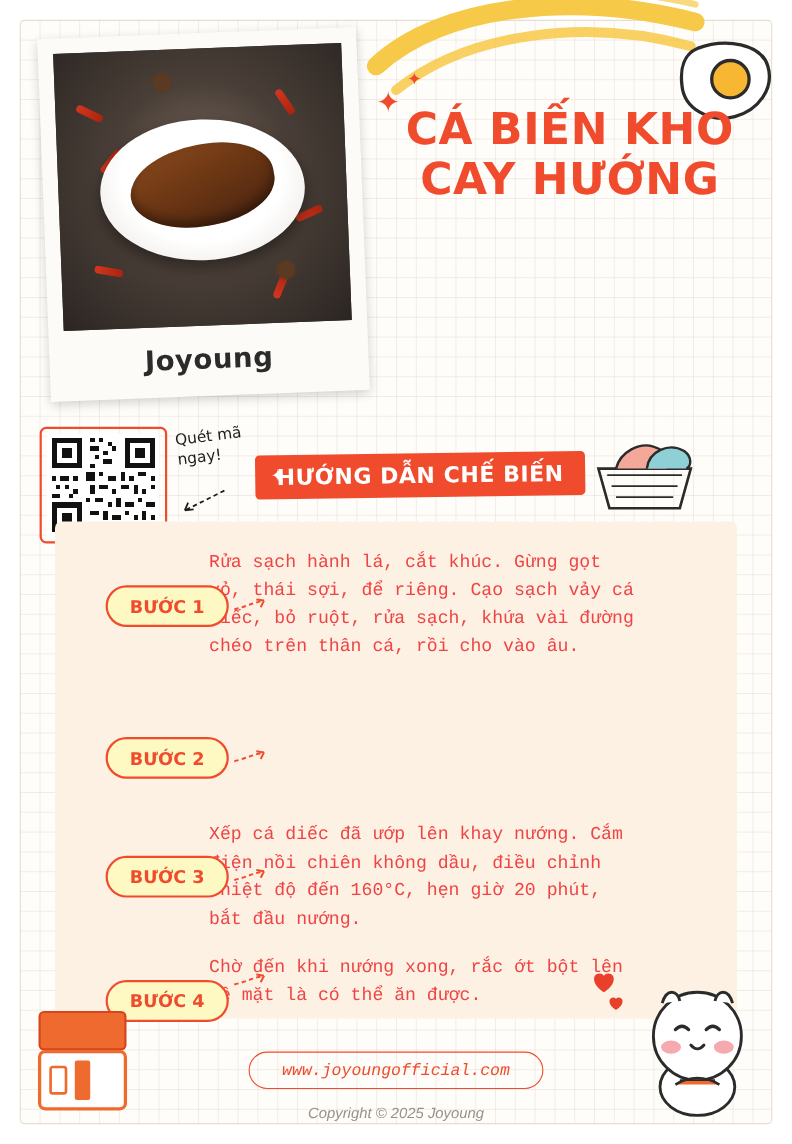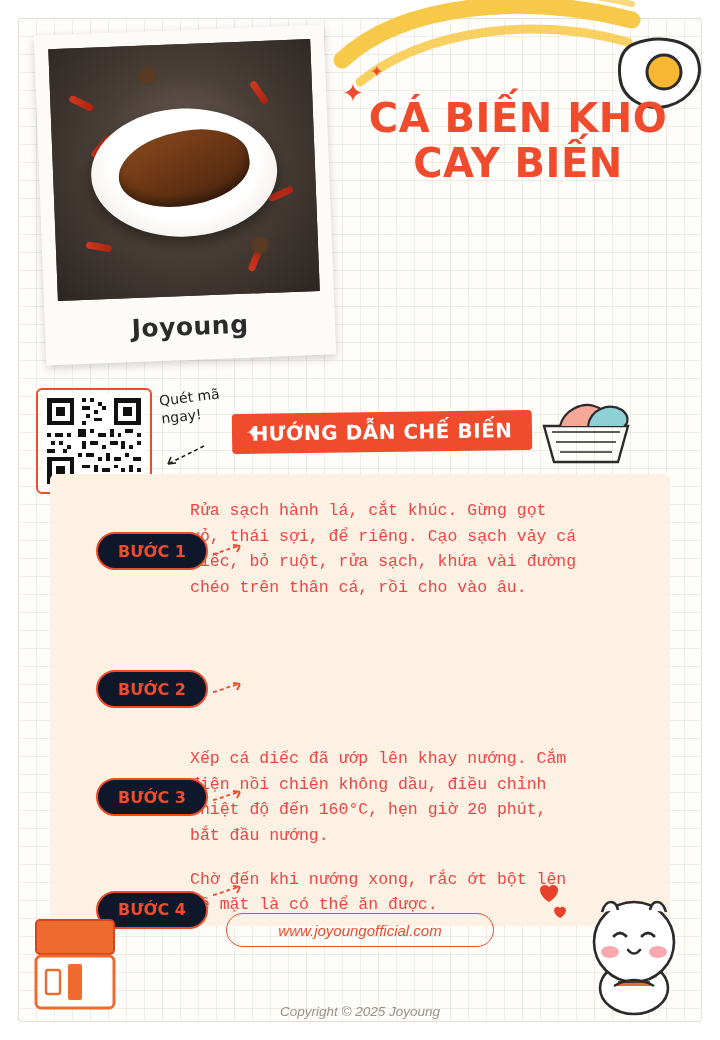--- a/index.html
+++ b/index.html
@@ -144,34 +144,34 @@
     background: #fdf1e4; border-radius: 6px;
   }
   .steps { position: absolute; left: 86px; top: 498px; width: 600px; }
   .step { position: relative; margin-bottom: 18px; min-height: 76px; }
   .step-badge {
     position: absolute; left: 10px; top: 34px; width: 112px; height: 38px;
     border: 2px solid #ef4b2c; border-radius: 20px;
     display: flex; align-items: center; justify-content: center;
     color: #ef4b2c; font-weight: 700; font-size: 16px;
     font-family: "DejaVu Sans", sans-serif;
-    background: #0f172a;
+    background: #fef9c3;
   }
   .step-arrow { position: absolute; left: 126px; top: 44px; width: 32px; height: 18px; }
   .step-text {
     margin-left: 104px; font-size: 16.5px; line-height: 1.55; color: #ef4444;
     font-family: Liberation Mono, monospace;
     width: 396px;
   }
 
   
   .website {
-    position: absolute; left: 226px; top: 913px; width: 268px; height: 34px;
+    position: absolute; left: 226px; top: 956px; width: 268px; height: 34px;
     border: 1.5px solid #ef4b2c; border-radius: 18px;
-    display: flex; align-items: center; justify-content: center;
+    display: flex; align-items: center; justify-content: center; font-family: Liberation Mono, monospace;
   }
   .website span { color: #ef4b2c; font-size: 15px; font-style: italic; }
   .copyright {
     position: absolute; left: 0; right: 0; top: 1004px; text-align: center;
     color: #9a9088; font-size: 13.5px; font-style: italic;
   }
 
   
   .fryer { position: absolute; left: 30px; bottom: 28px; width: 92px; height: 96px; }
 
@@ -214,21 +214,21 @@
       <div class="plate"></div>
       <div class="fish"></div>
     </div>
     <div class="brand">Joyoung</div>
   </div>
 
   <div class="title-wrap">
     <div class="sparkle">✦</div>
     <div class="sparkle s2">✦</div>
     <div class="title">CÁ BIẾN KHO</div>
-    <div class="title">CAY BIẾN</div>
+    <div class="title">CAY HƯỚNG</div>
   </div>
 
 
   <div class="qr-block">
     <div class="qr-frame"></div>
     <svg class="qr" viewBox="0 0 26 24" shape-rendering="crispEdges">
       <rect width="26" height="24" fill="#ffffff"></rect>
       <g fill="#111111">
         <rect x="1" y="1" width="7" height="7"></rect>
           <rect x="2.2" y="2.2" width="4.6" height="4.6" fill="#ffffff"></rect>

